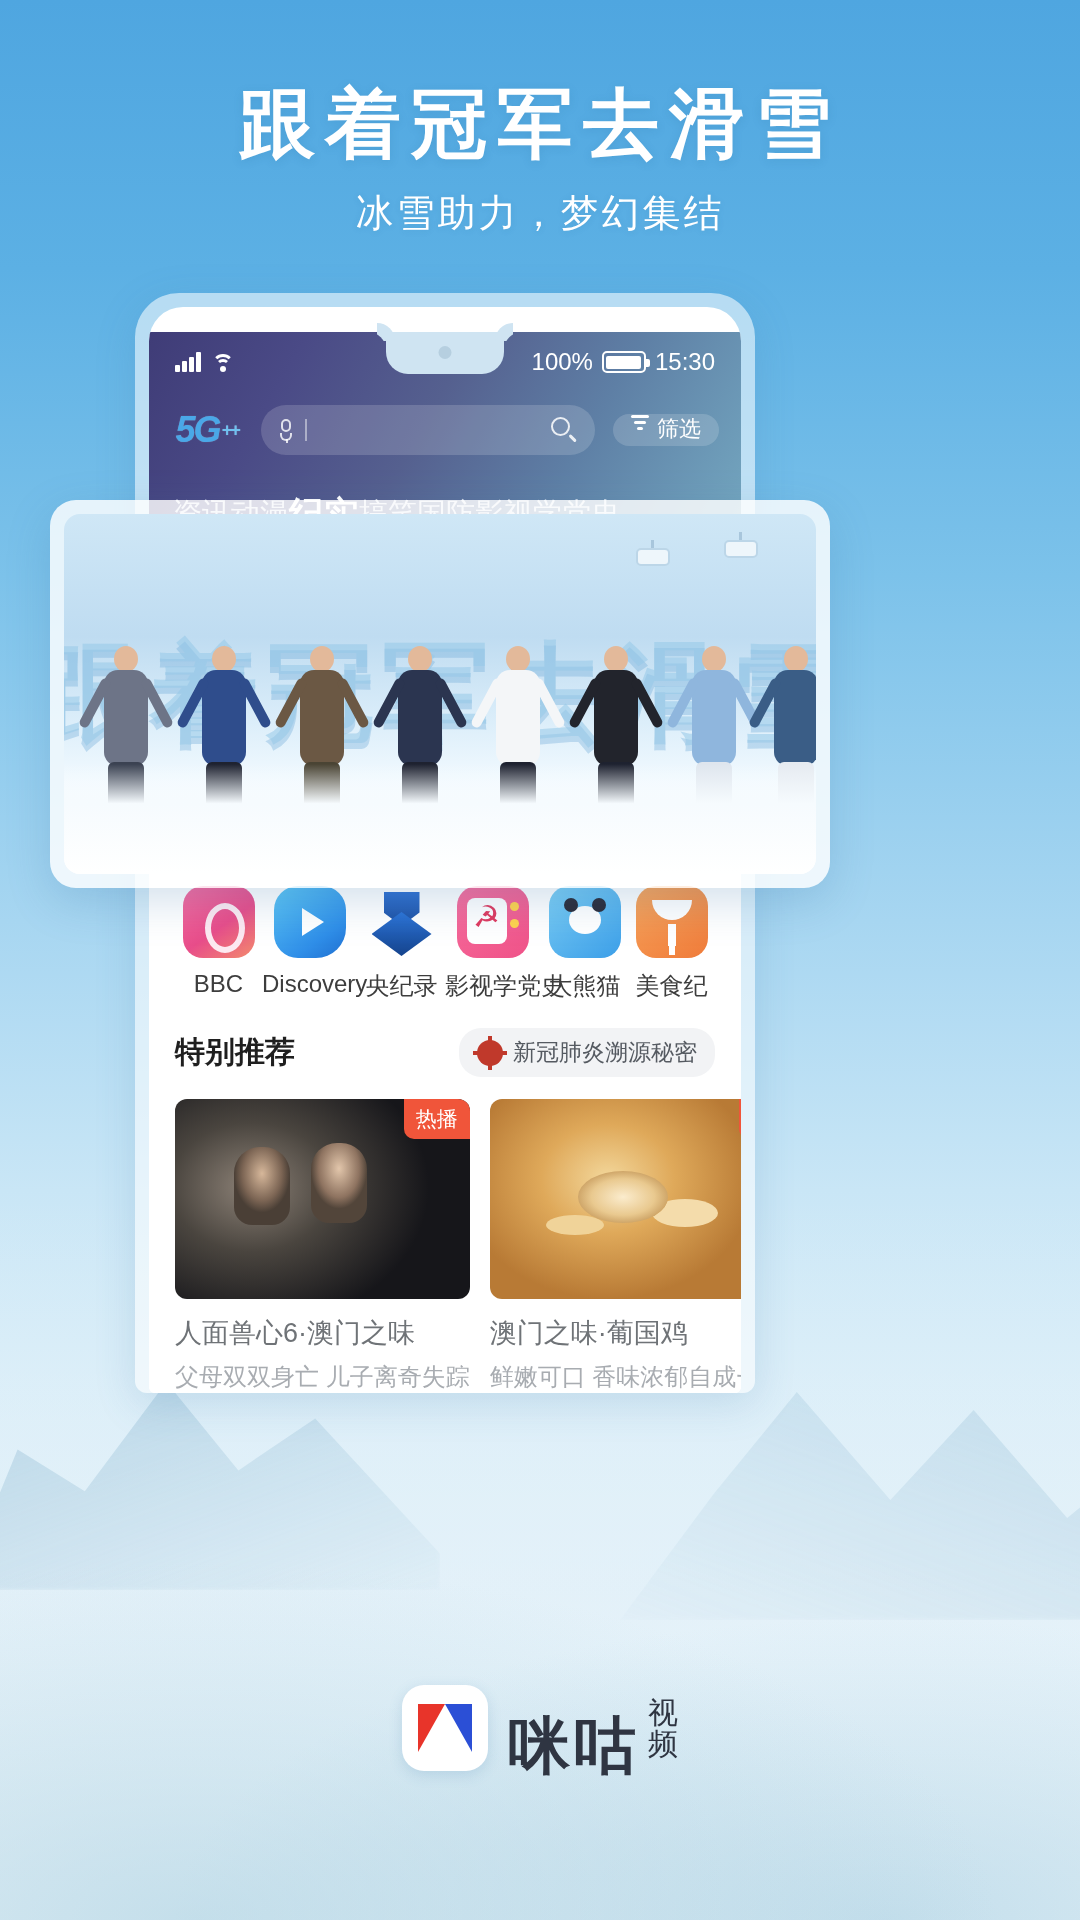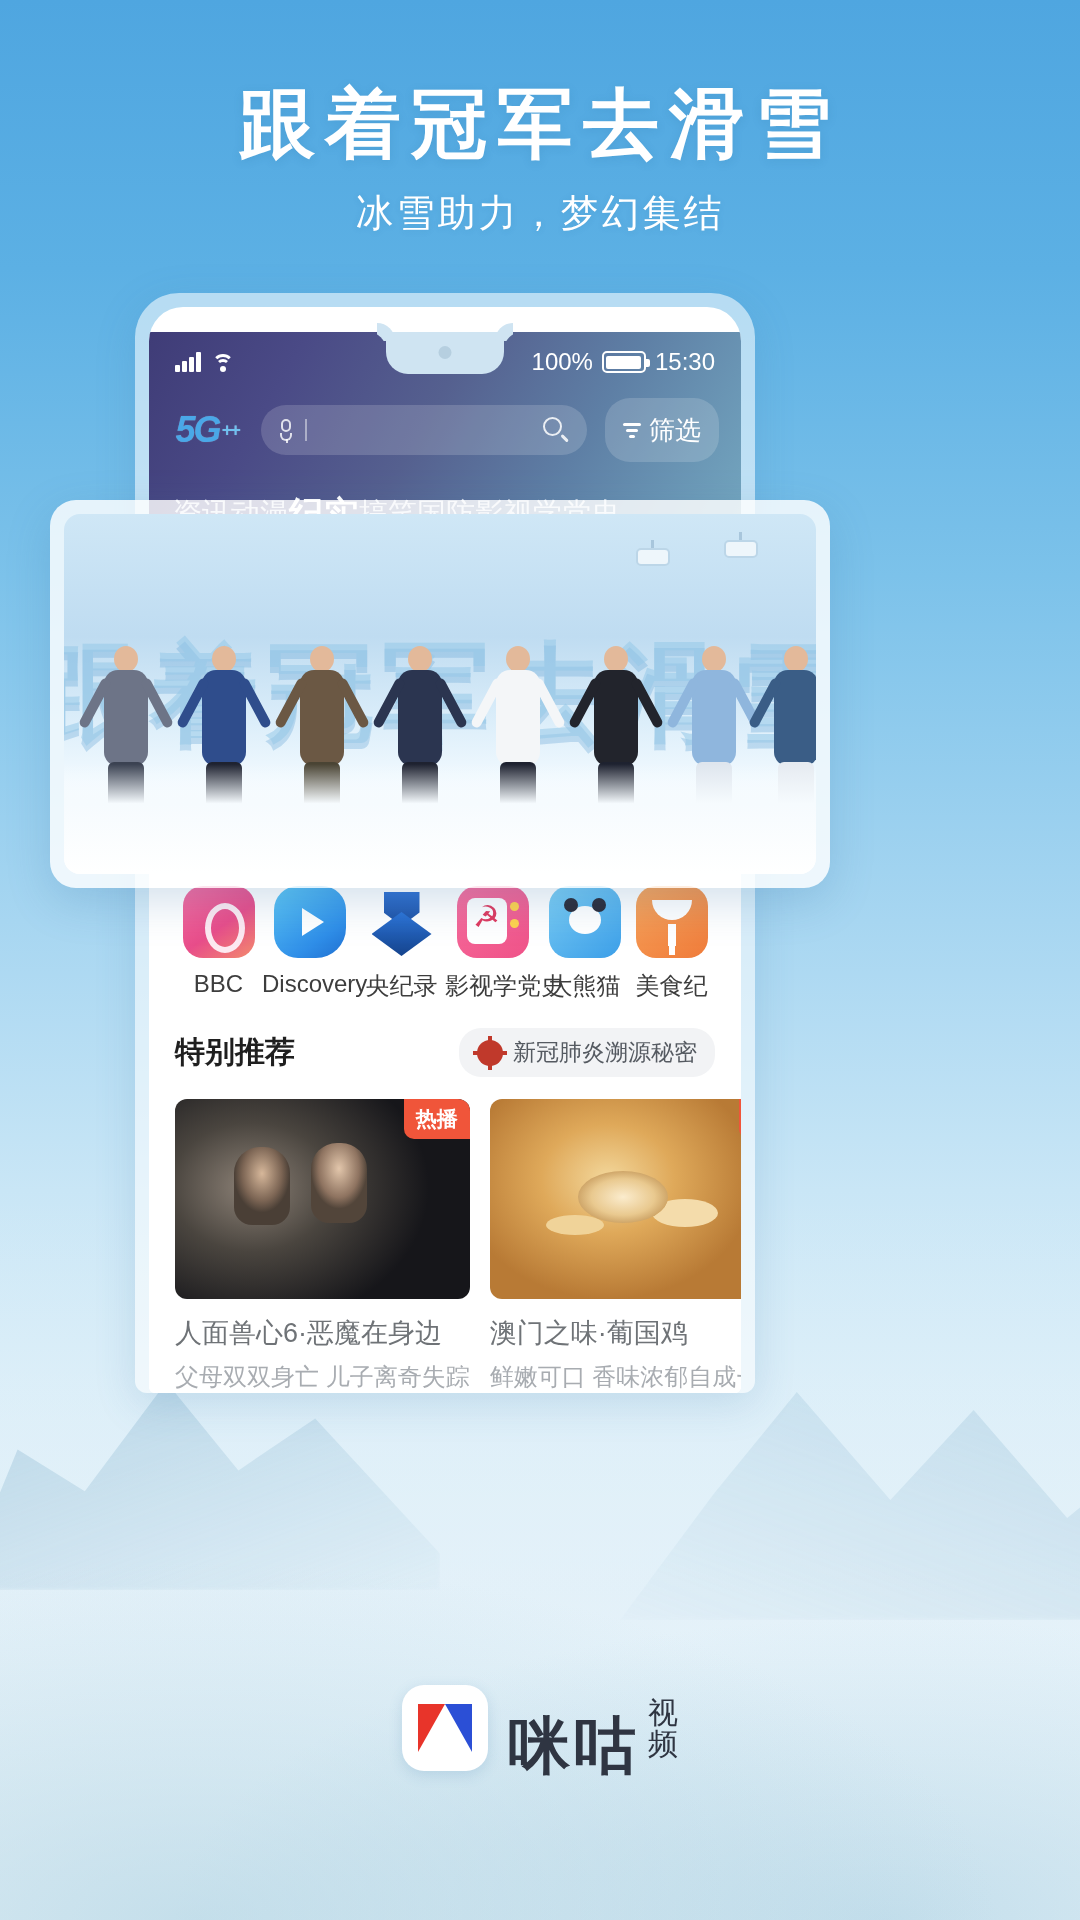--- a/index.html
+++ b/index.html
@@ -150,24 +150,24 @@
   .magnifier i{
     position:absolute; top:0; left:0; width:19px; height:19px;
     border:2.5px solid rgba(255,255,255,.85); border-radius:50%;
   }
   .magnifier b{
     position:absolute; right:1px; bottom:1px; width:9px; height:2.5px;
     background:rgba(255,255,255,.85); transform:rotate(45deg);
     transform-origin:right center; border-radius:2px;
   }
   .filterbtn{
-    flex:none; height:64px; padding:0 18px; border-radius:25px;
+    flex:none; height:32px; padding:0 18px; border-radius:25px;
     background:rgba(255,255,255,.16);
-    display:flex; align-items:center; gap:8px;
-    color:#ffffff; font-size:26px;
+    display:flex; align-items:flex-start; gap:8px;
+    color:#ffffff; font-size:22px;
   }
   .funnel{ width:18px; height:16px; position:relative; flex:none; }
   .funnel span{ position:absolute; left:0; height:2.5px; background:#fff; border-radius:2px; }
   .funnel span:nth-child(1){ top:1px; width:18px; }
   .funnel span:nth-child(2){ top:7px; width:12px; left:3px; }
   .funnel span:nth-child(3){ top:13px; width:6px; left:6px; }
 
   
   .tabs{
     position:absolute; top:144px; left:0; right:0; height:76px;
@@ -266,21 +266,21 @@
     content:""; position:absolute; top:50%; left:50%;
     width:34px; height:4px; background:#c0392b;
     transform:translate(-50%,-50%);
   }
   .virus:after{ transform:translate(-50%,-50%) rotate(90deg); }
 
   .cards{ display:flex; gap:20px; margin-top:22px; }
   .card{ flex:1; }
   .thumb{
     position:relative; width:100%; height:200px; border-radius:12px;
-    overflow:hidden; background:#222;font-weight:bold;
+    overflow:hidden; background:#222;
   }
   .thumb.t1{
     background:
       radial-gradient(60% 70% at 26% 44%, #8d8277 0%, #4a453f 46%, #16161a 100%),
       linear-gradient(180deg,#2a2a2e,#101013);
   }
   .thumb.t1:before{
     content:""; position:absolute; left:20%; top:24%; width:56px; height:78px;
     background:radial-gradient(50% 50% at 50% 34%, #d6b79a, #7c6554 70%, #4a3f36 100%);
     border-radius:26px 26px 18px 18px;
@@ -525,21 +525,21 @@
             <span class="virus"></span>
             <span>新冠肺炎溯源秘密</span>
           </div>
         </div>
 
         <div class="cards">
           <div class="card">
             <div class="thumb t1">
               <div class="badge">热播</div>
             </div>
-            <div class="cardtitle">人面兽心6·恶魔在身边</div>
+            <div class="cardtitle">人面兽心6·澳门之味</div>
             <div class="cardsub">父母双双身亡 儿子离奇失踪</div>
           </div>
           <div class="card">
             <div class="thumb t2">
               <div class="badge">新</div>
             </div>
             <div class="cardtitle">澳门之味·葡国鸡</div>
             <div class="cardsub">鲜嫩可口 香味浓郁自成一派</div>
           </div>
         </div>

